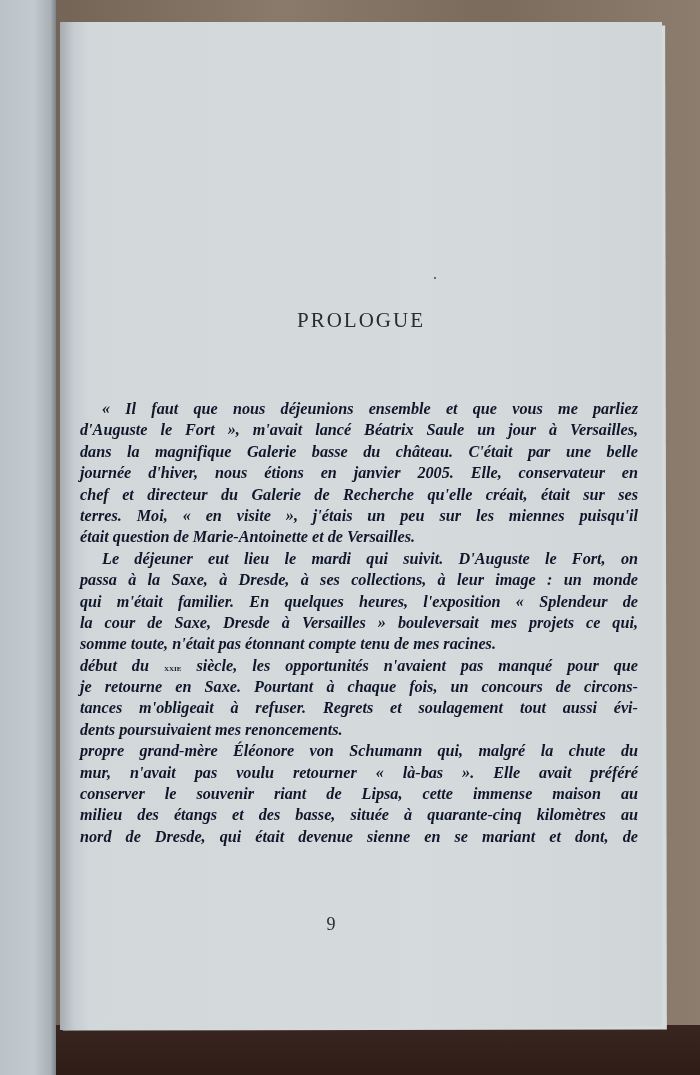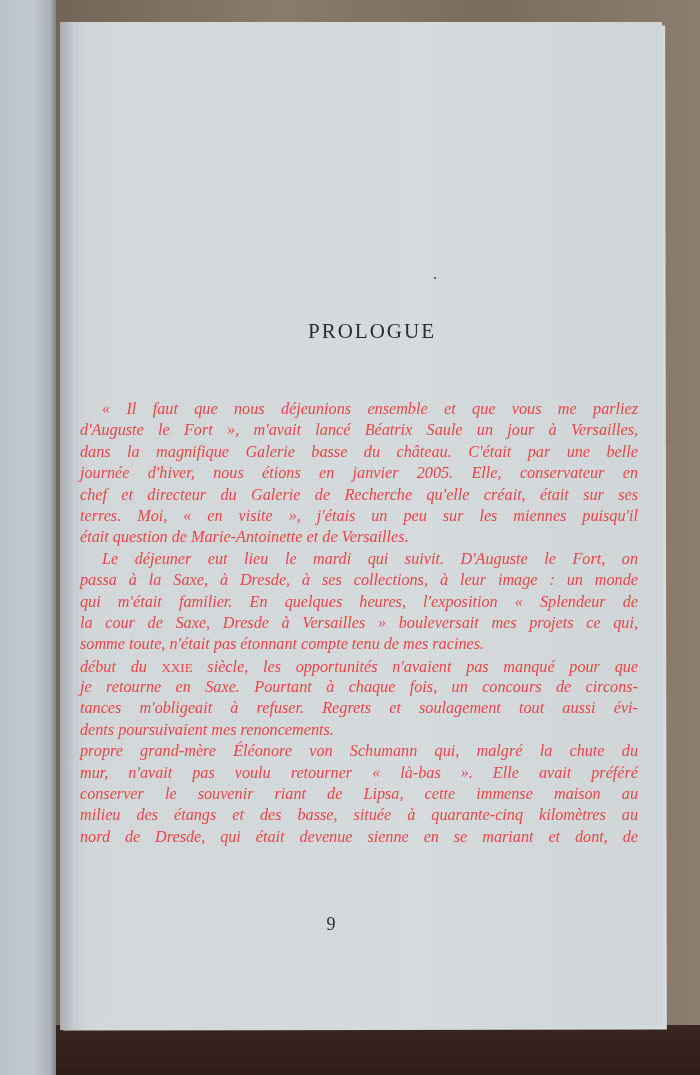--- a/index.html
+++ b/index.html
@@ -26,44 +26,45 @@
     box-shadow: 1px 0 0 #e8ecee;
     clip-path: polygon(0 0, 100% 0, 100% 99.6%, 62% 99.9%, 0 100%);
   }
   .title {
     position:absolute; left:60px; width:602px; top:308px; text-align:center;
     font-family:"Liberation Serif", serif; font-size:21px; letter-spacing:2px; color:#2a2c30;
   }
   .body-text {
     position:absolute; left:80px; width:558px; top:399px;
     font-family:"Liberation Serif", serif; font-style:italic;
-    font-size:16.2px; line-height:21.4px; color:#ef4444;
+    font-size:16.2px; line-height:21.4px; color:#0f172a;
     text-align:justify;
+    font-weight:bold;
   }
   .line { display:block; white-space:nowrap; text-align-last:justify; text-align:justify; height:21.4px; }
   .line.last { text-align-last:left; }
   .line.indent { padding-left:22px; }
-  .smallcaps { font-variant: small-caps; font-style: normal; font-size:18px; }
+  .smallcaps { font-variant: small-caps; font-style: normal; font-size:10px; }
   .page-number {
     position:absolute; left:60px; width:542px; top:914px; text-align:center;
     font-family:"Liberation Serif", serif; font-size:18px; color:#2a2c30;
   }
   .dot { position:absolute; left:434px; top:277px; width:2px; height:2px; background:#444; border-radius:1px; }
 </style>
 </head>
 <body>
 
 <div class="table-bottom"></div>
 <div class="left-page"></div>
 <div class="page-stack"></div>
 
 <div class="page"></div>
 <div class="dot"></div>
 
-<h1 class="title" style="margin:11px;font-weight:normal;">PROLOGUE</h1>
+<h1 class="title" style="margin:0;font-weight:normal;">PROLOGUE</h1>
 
 <div class="body-text">
 
   <span class="line indent">« Il faut que nous déjeunions ensemble et que vous me parliez</span>
   <span class="line">d'Auguste le Fort », m'avait lancé Béatrix Saule un jour à Versailles,</span>
   <span class="line">dans la magnifique Galerie basse du château. C'était par une belle</span>
   <span class="line">journée d'hiver, nous étions en janvier 2005. Elle, conservateur en</span>
   <span class="line">chef et directeur du Galerie de Recherche qu'elle créait, était sur ses</span>
   <span class="line">terres. Moi, « en visite », j'étais un peu sur les miennes puisqu'il</span>
   <span class="line last">était question de Marie-Antoinette et de Versailles.</span>

